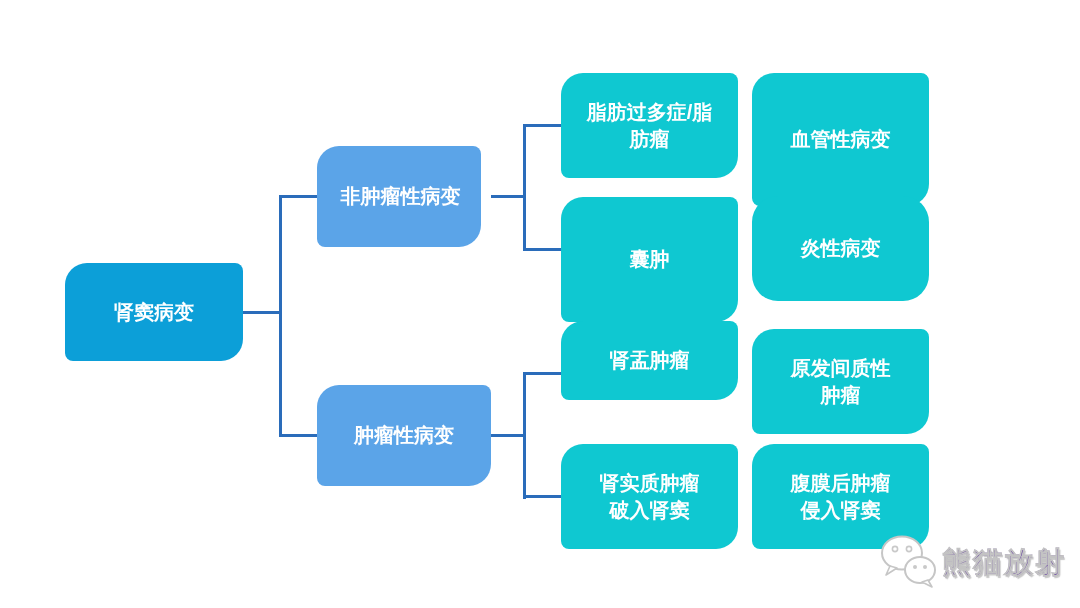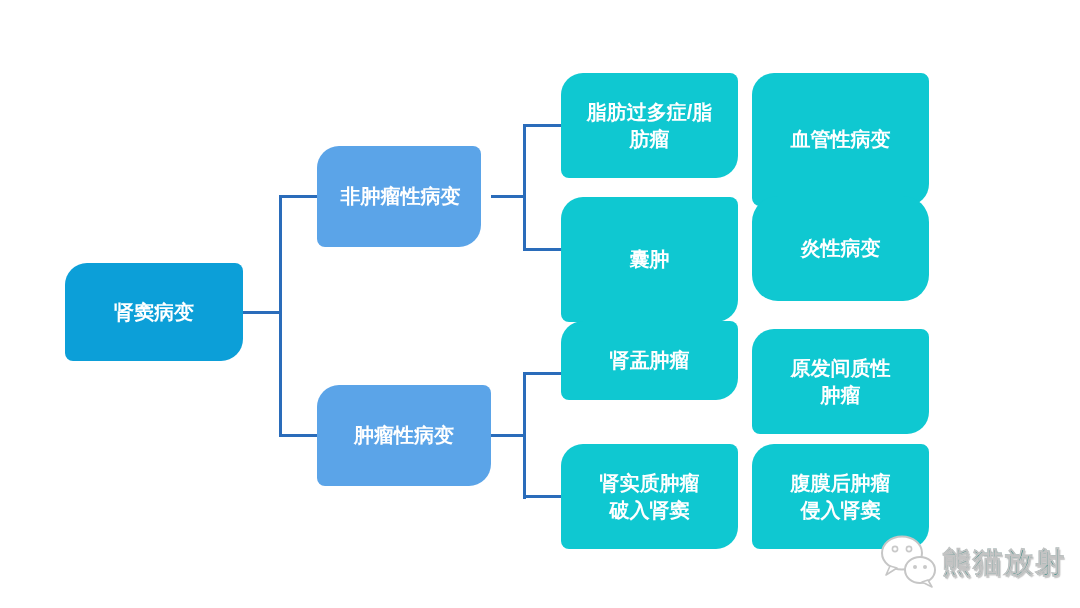--- a/index.html
+++ b/index.html
@@ -28,21 +28,21 @@
   .h{height:3px;}
   .v{width:3px;}
   
   #watermark{
     position:absolute;left:880px;top:534px;
     display:flex;align-items:center;
   }
   #watermark .wm-text{
     margin-left:6px;
     font-size:29px;font-weight:700;letter-spacing:2px;
-    color:#0f766e;
+    color:#4c1d95;
     -webkit-text-stroke:0.8px #c3c3c3;
     text-shadow:1.5px 1.5px 1px rgba(130,130,130,0.45);
   }
 </style>
 </head>
 <body>
 
 <div id="stage">
 
   <div class="conn h" style="left:243px;top:311px;width:38px;"></div>

